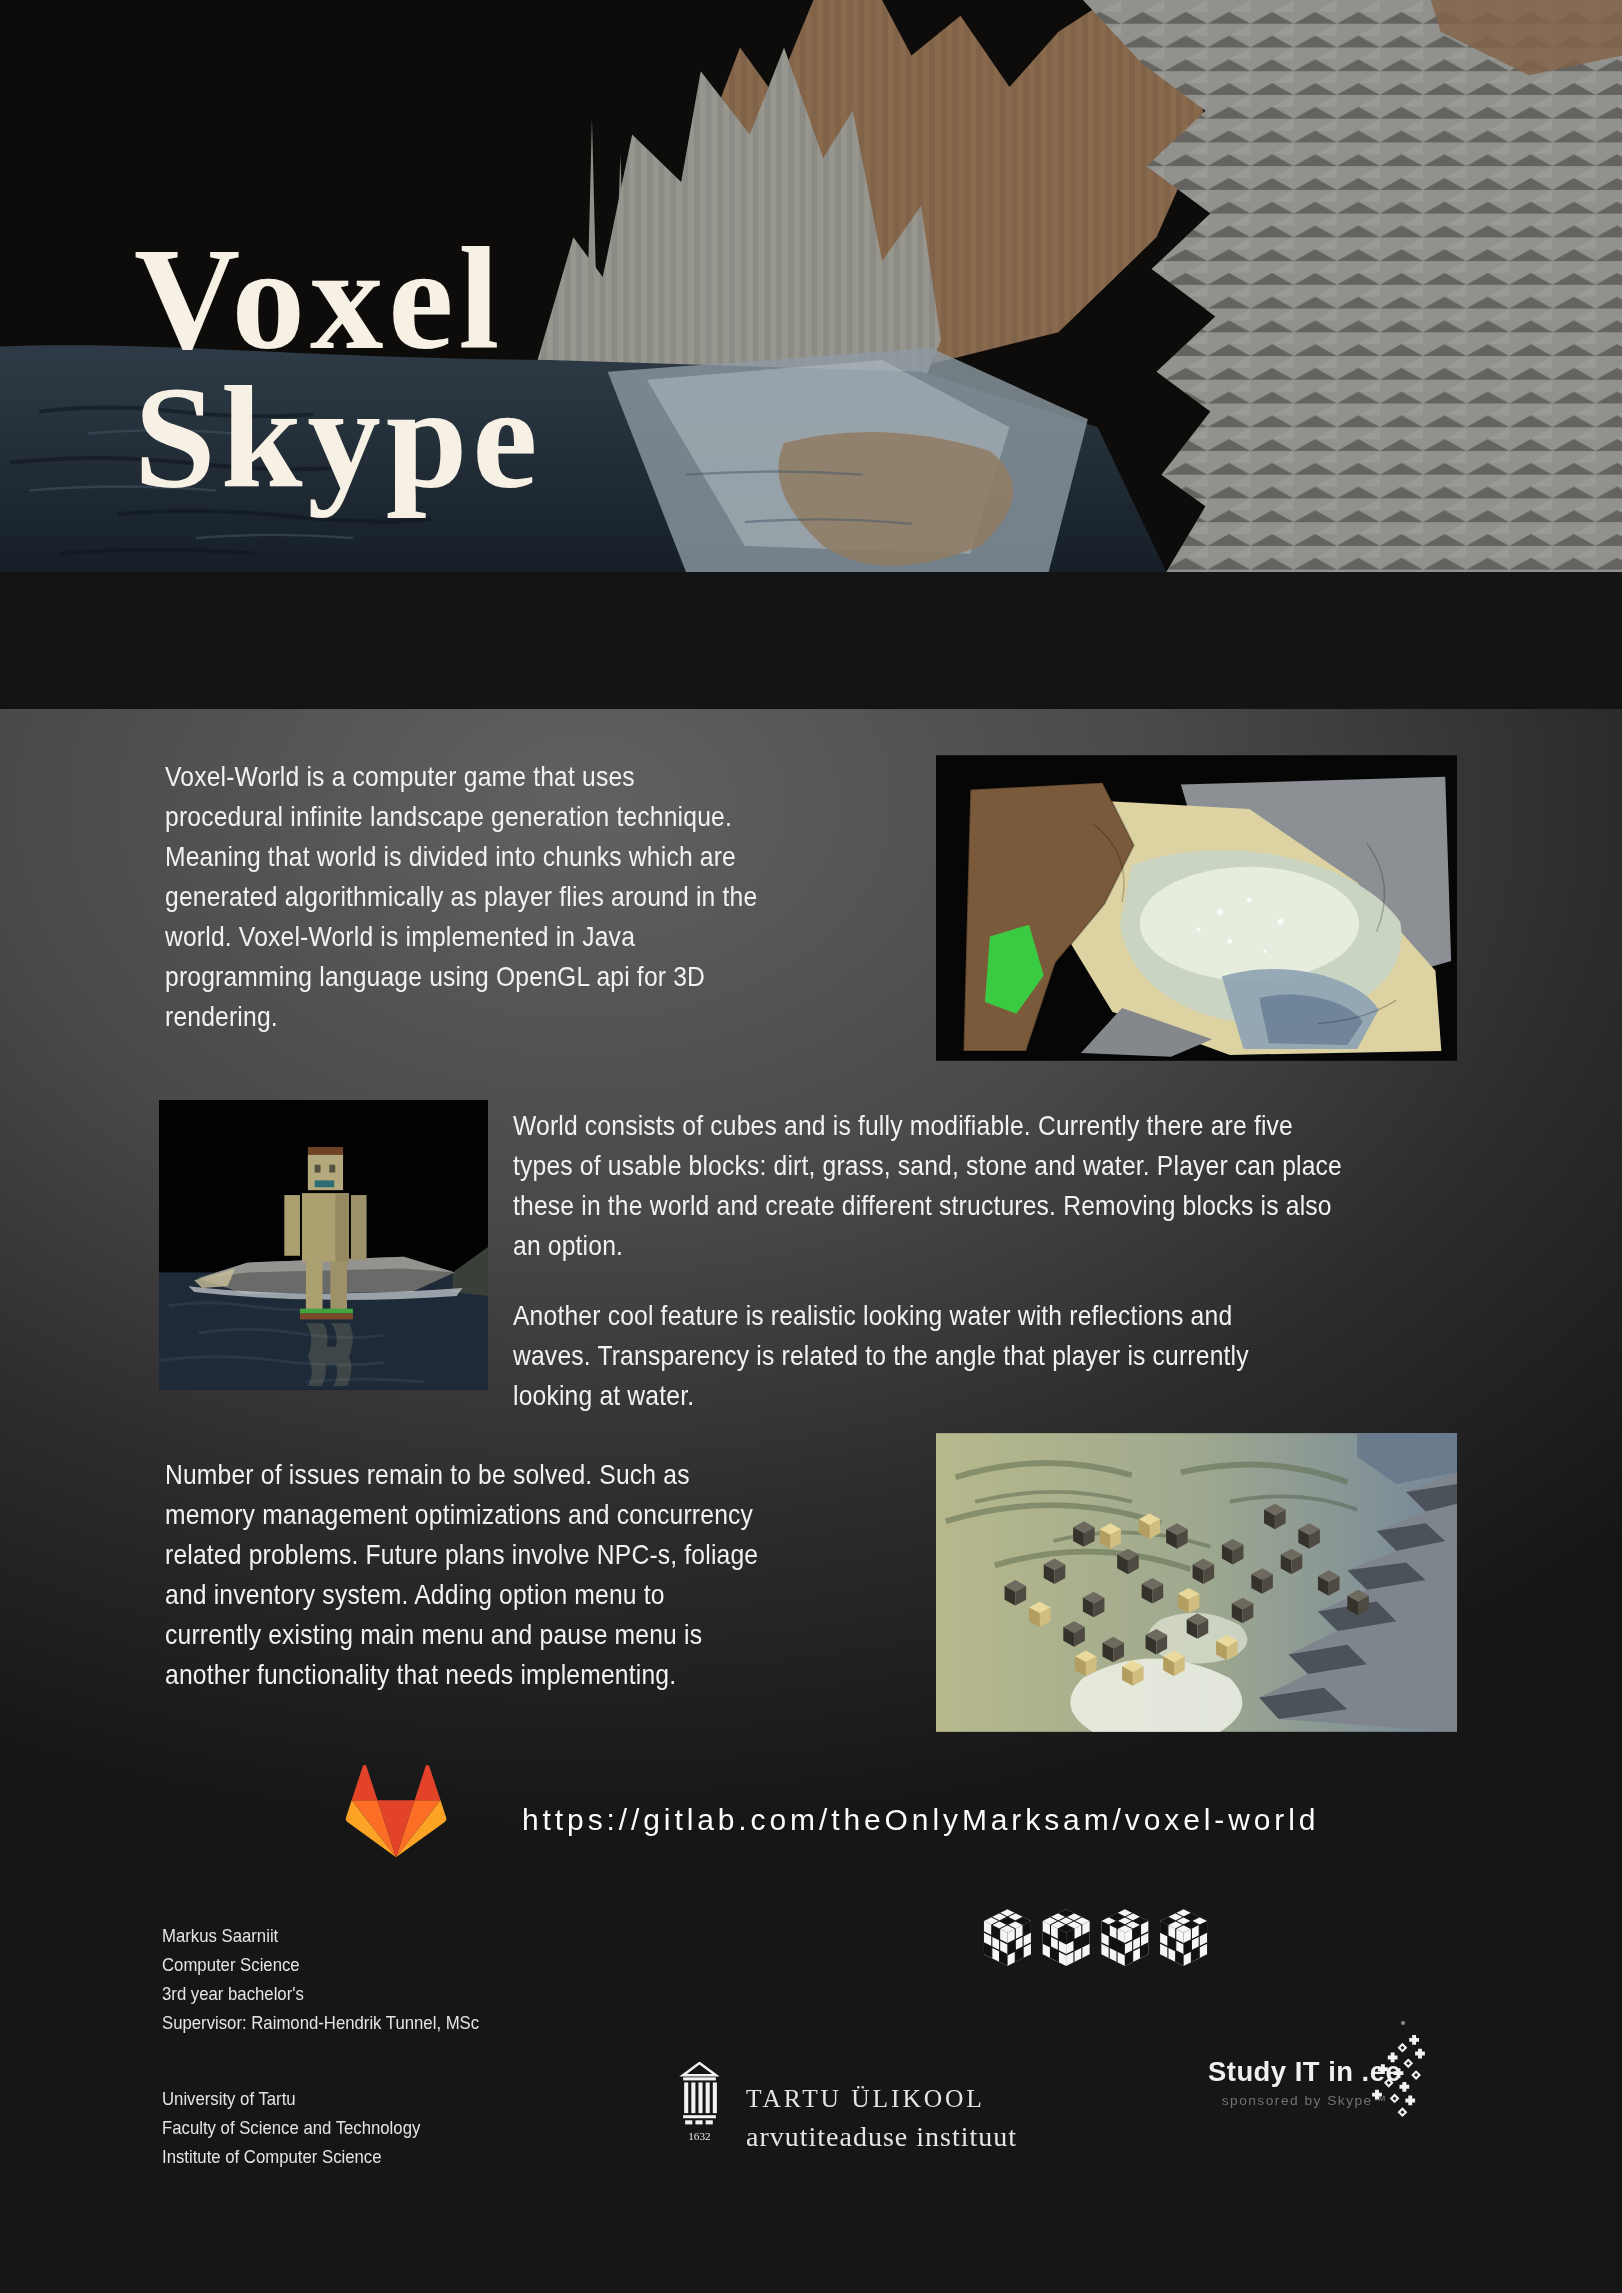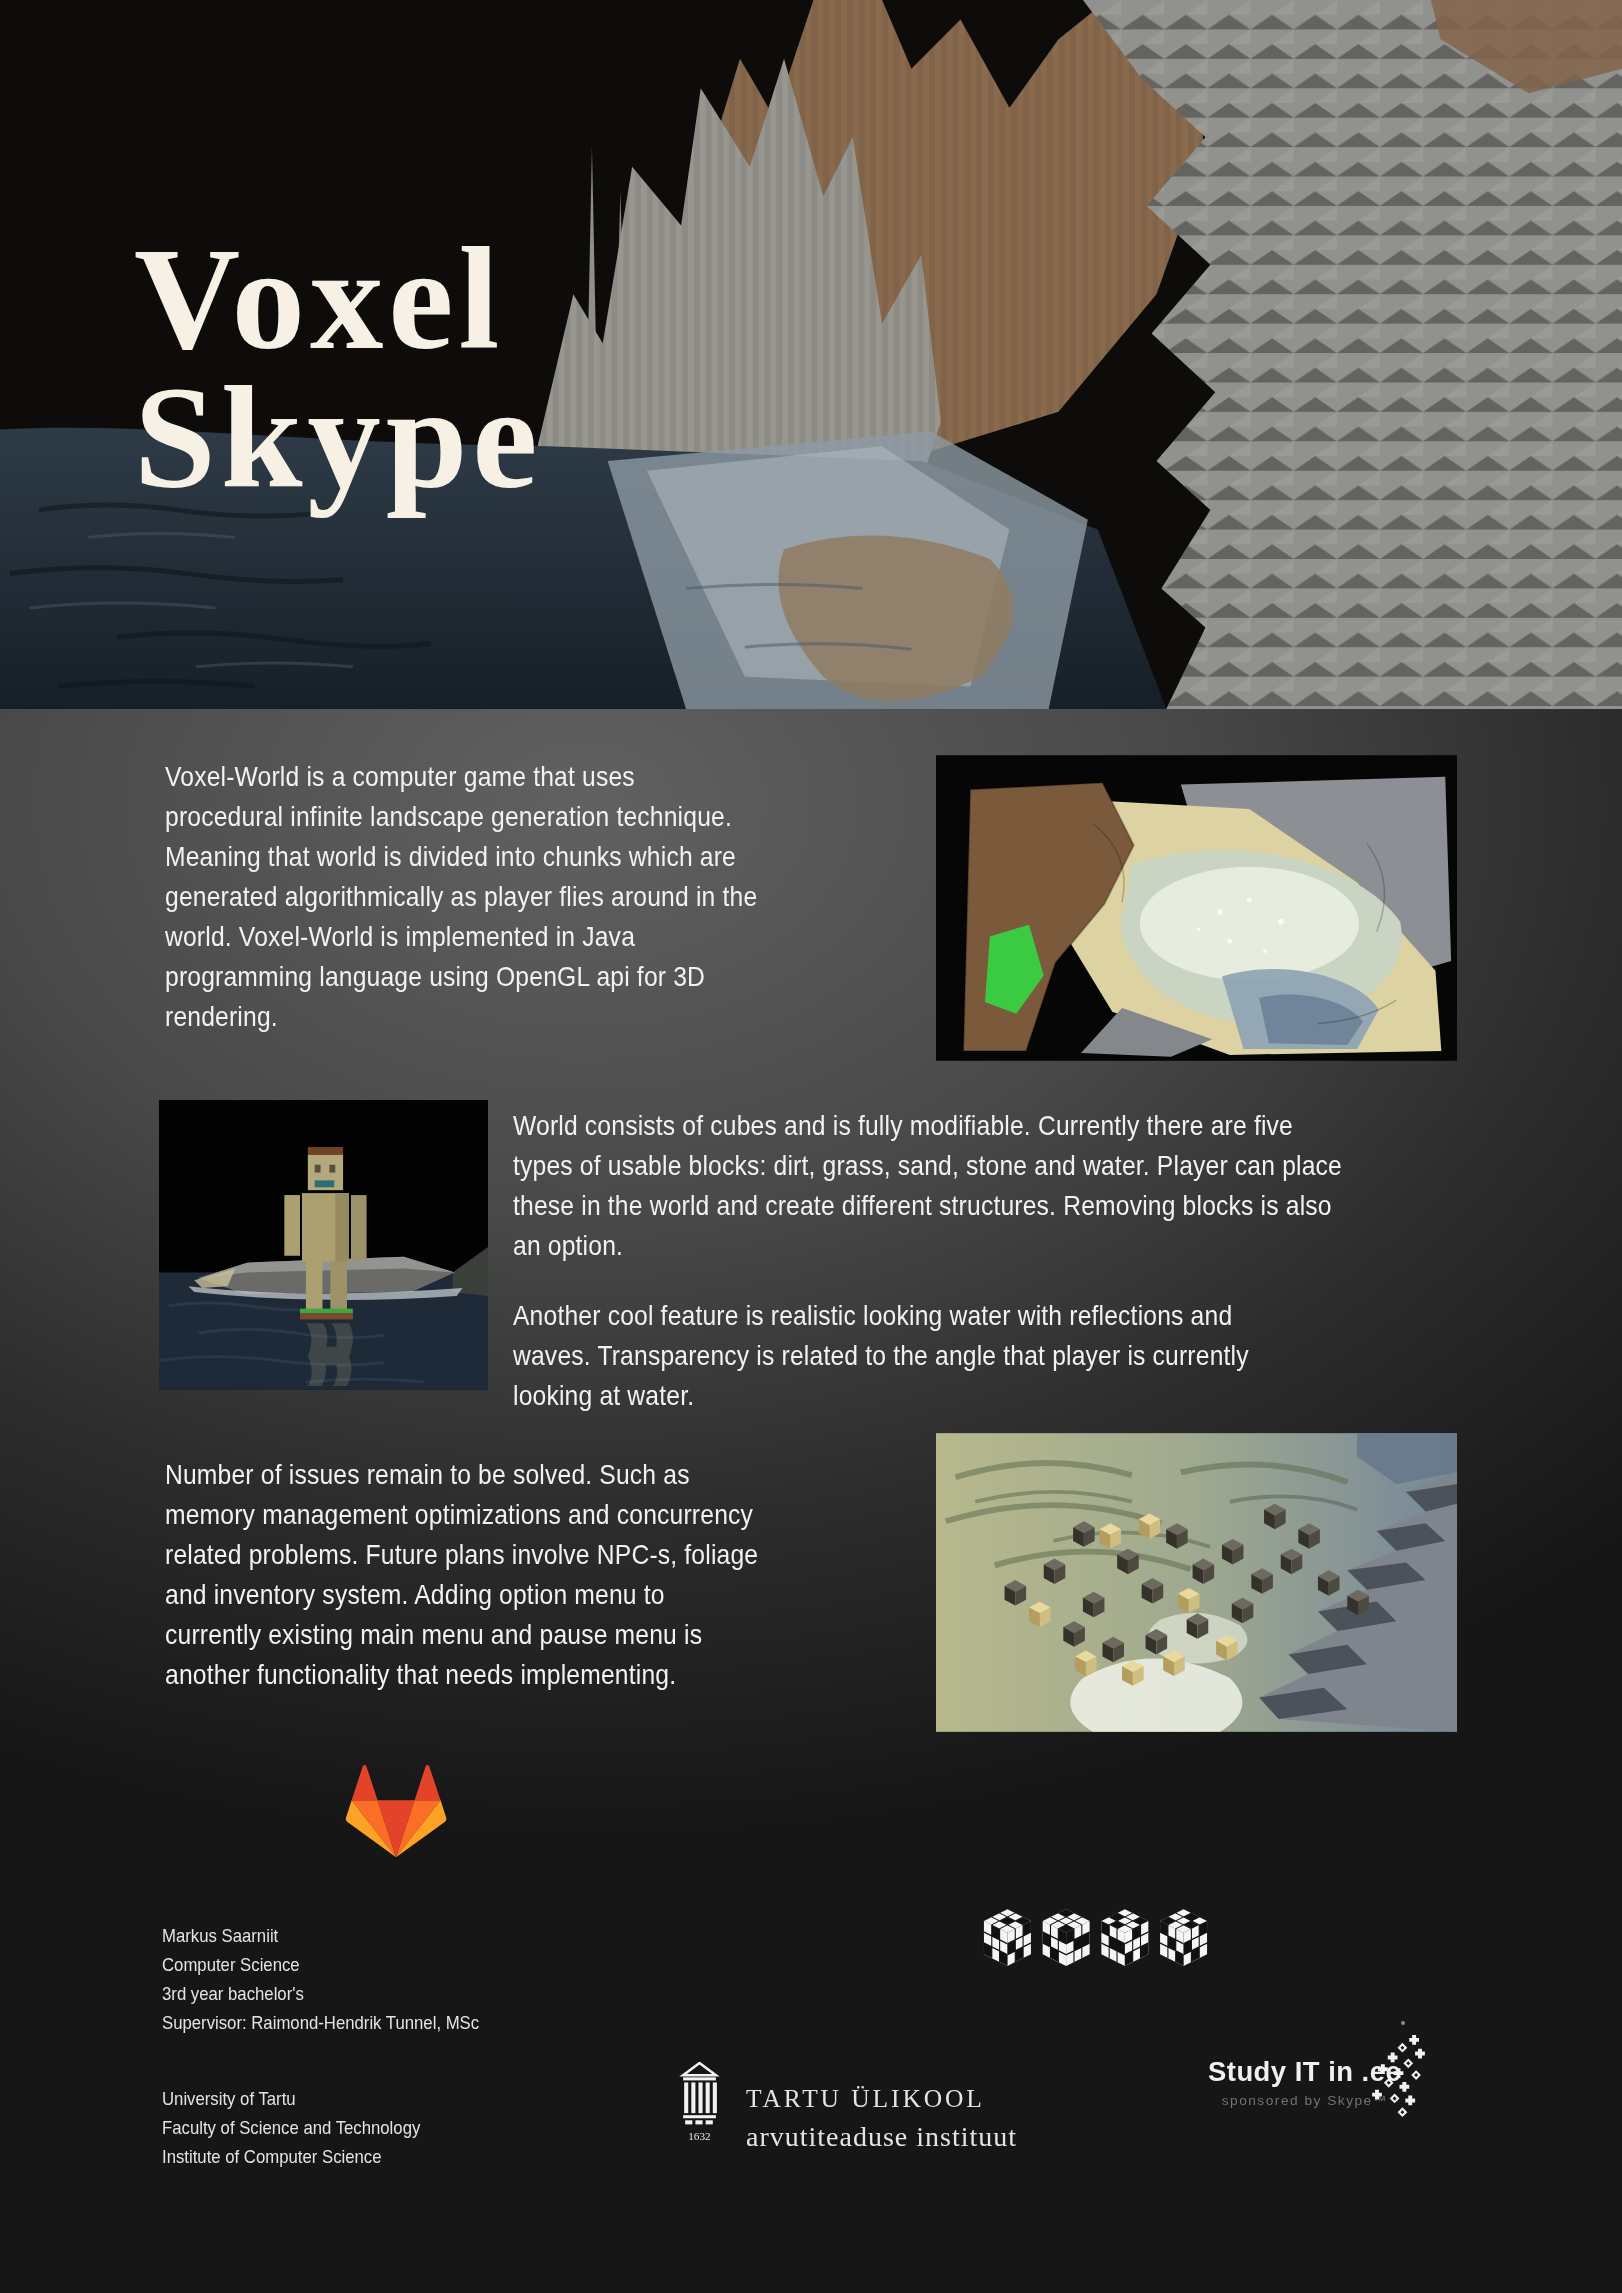--- a/index.html
+++ b/index.html
@@ -1,18 +1,18 @@
 <!DOCTYPE html>
 <html><head>
 <meta charset="utf-8">
 <style>
   html,body{margin:0;padding:0;background:#000;}
   .poster{position:relative;width:1622px;height:2294px;overflow:hidden;background:#141414;
           font-family:"Liberation Sans",sans-serif;}
-  .hero{position:absolute;top:0;left:0;width:1622px;height:709px;}
+  .hero{position:absolute;top:0;left:0;width:1622px;height:572px;}
   .hero svg{display:block;width:100%;height:100%;}
   .bodybg{position:absolute;top:709px;left:0;width:1622px;height:1585px;
           background:radial-gradient(1470px 1029px at 36% 6%,#616161 0%,#494949 40%,#2c2c2c 70%,#161616 100%);}
   .title{position:absolute;left:134px;top:229px;font-family:"Liberation Serif","DejaVu Serif",serif;
          font-weight:700;font-size:147px;line-height:139px;color:#f6f1e4;letter-spacing:4.9px;}
   .subtitle{position:absolute;left:136px;top:542px;font-size:37px;font-weight:700;
             letter-spacing:6.9px;color:#f3efe4;}
   .para{position:absolute;white-space:pre-line;font-size:27.4px;line-height:40px;color:#f2f2f2;
         font-weight:400;transform:scaleX(.9);transform-origin:0 0;letter-spacing:0.2px;}
   #p-intro{left:165px;top:757px;width:882px;}
@@ -270,20 +270,21 @@
 
   <svg class="gitlab-logo" width="102" height="98" viewBox="0 0 586 559">
     <path fill="#e24329" d="M293 551 187 224h212z"></path>
     <path fill="#fc6d26" d="M293 551 187 224H38z"></path>
     <path fill="#fca326" d="M38 224 6 323a22 22 0 0 0 8 25l279 203z"></path>
     <path fill="#e24329" d="M38 224h149L123 28c-3-10-18-10-21 0z"></path>
     <path fill="#fc6d26" d="M293 551l106-327h150z"></path>
     <path fill="#fca326" d="M549 224l32 99a22 22 0 0 1-8 25L293 551z"></path>
     <path fill="#e24329" d="M549 224H400L463 28c3-10 18-10 21 0z"></path>
   </svg>
+  <div class="repo-url">https://gitlab.com/theOnlyMarksam/voxel-world</div>
 
   <div class="credit" id="credit-author">Markus Saarniit
 Computer Science
 3rd year bachelor's
 Supervisor: Raimond-Hendrik Tunnel, MSc</div>
   <div class="credit" id="credit-inst">University of Tartu
 Faculty of Science and Technology
 Institute of Computer Science</div>
 
   <svg class="cubes-logo" width="227" height="63" viewBox="0 0 232 64">

